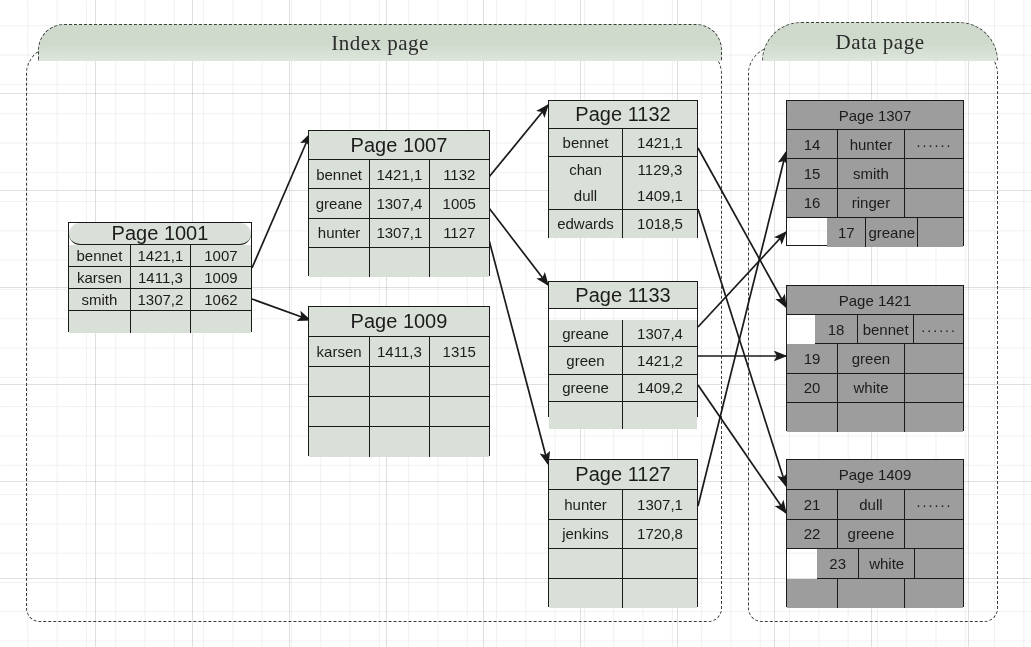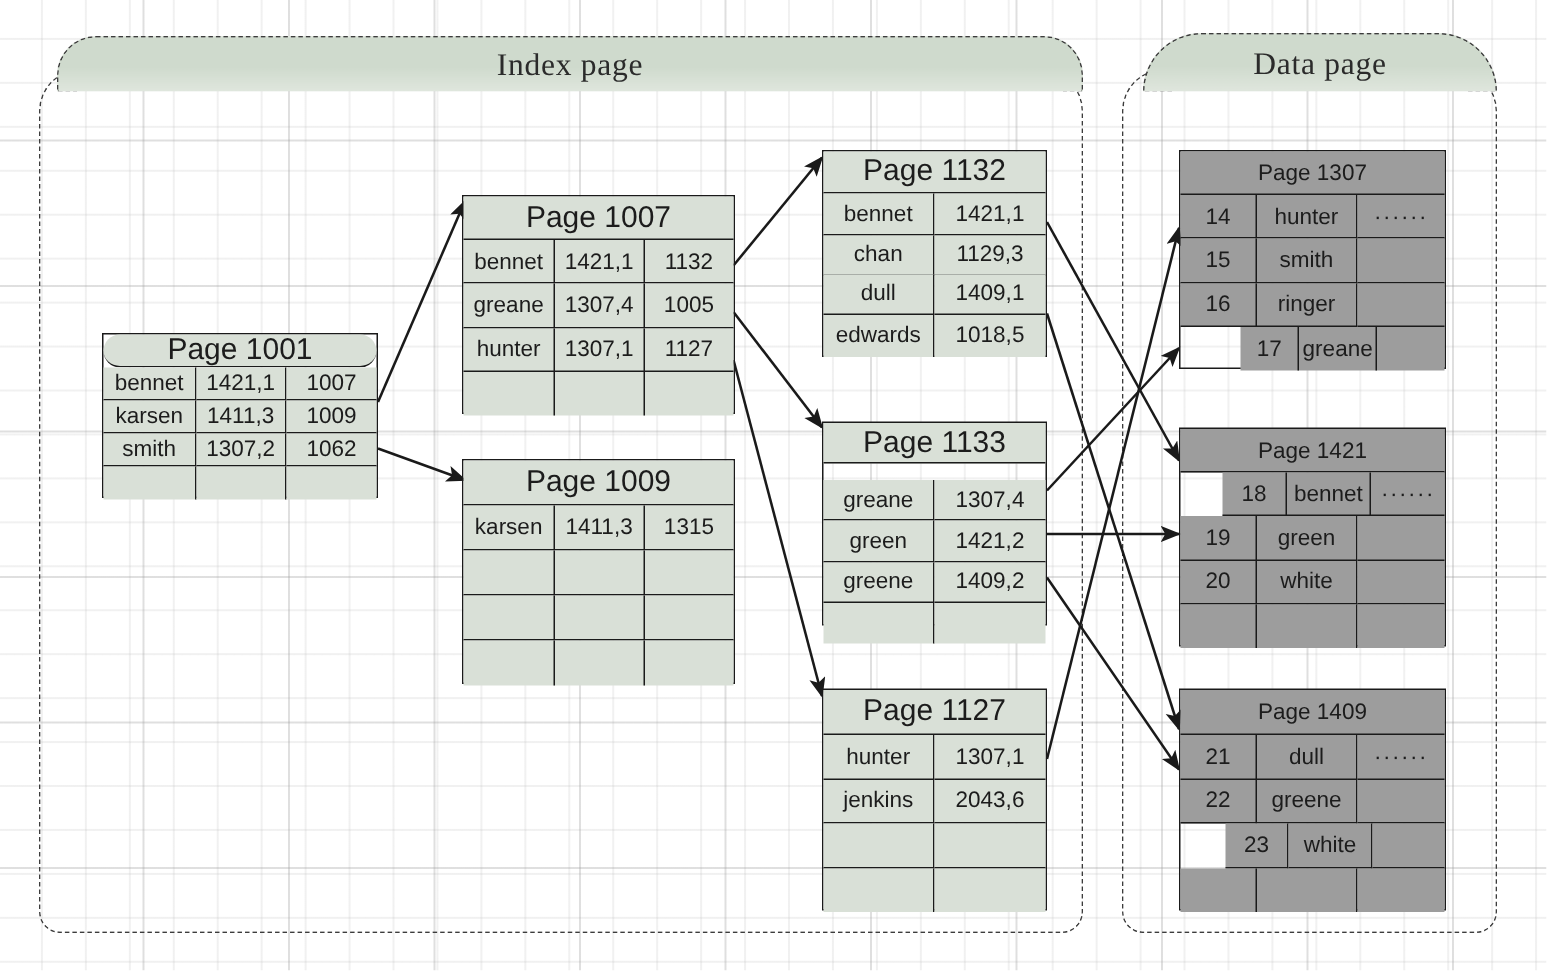--- a/index.html
+++ b/index.html
@@ -232,21 +232,21 @@
   <div class="tbl idx" style="left:548px;top:459px;width:150px;height:148px;">
       <div class="trow" style="height: 30px;">
         <div class="tcell title-cell" style="height: 30px;">Page 1127</div>
       </div>
       <div class="trow" style="height: 29.5px;">
         <div class="tcell" style="width: 50%; height: 29.5px;">hunter</div>
         <div class="tcell" style="width: 50%; height: 29.5px;">1307,1</div>
       </div>
       <div class="trow" style="height: 29.5px;">
         <div class="tcell" style="width: 50%; height: 29.5px;">jenkins</div>
-        <div class="tcell" style="width: 50%; height: 29.5px;">2043,6</div>
+        <div class="tcell" style="width: 50%; height: 29.5px;">1720,8</div>
       </div>
       <div class="trow" style="height: 29.5px;">
         <div class="tcell" style="width: 50%; height: 29.5px;"></div>
         <div class="tcell" style="width: 50%; height: 29.5px;"></div>
       </div>
       <div class="trow" style="height: 29.5px;">
         <div class="tcell" style="width: 50%; height: 29.5px;"></div>
         <div class="tcell" style="width: 50%; height: 29.5px;"></div>
       </div>
     </div>

